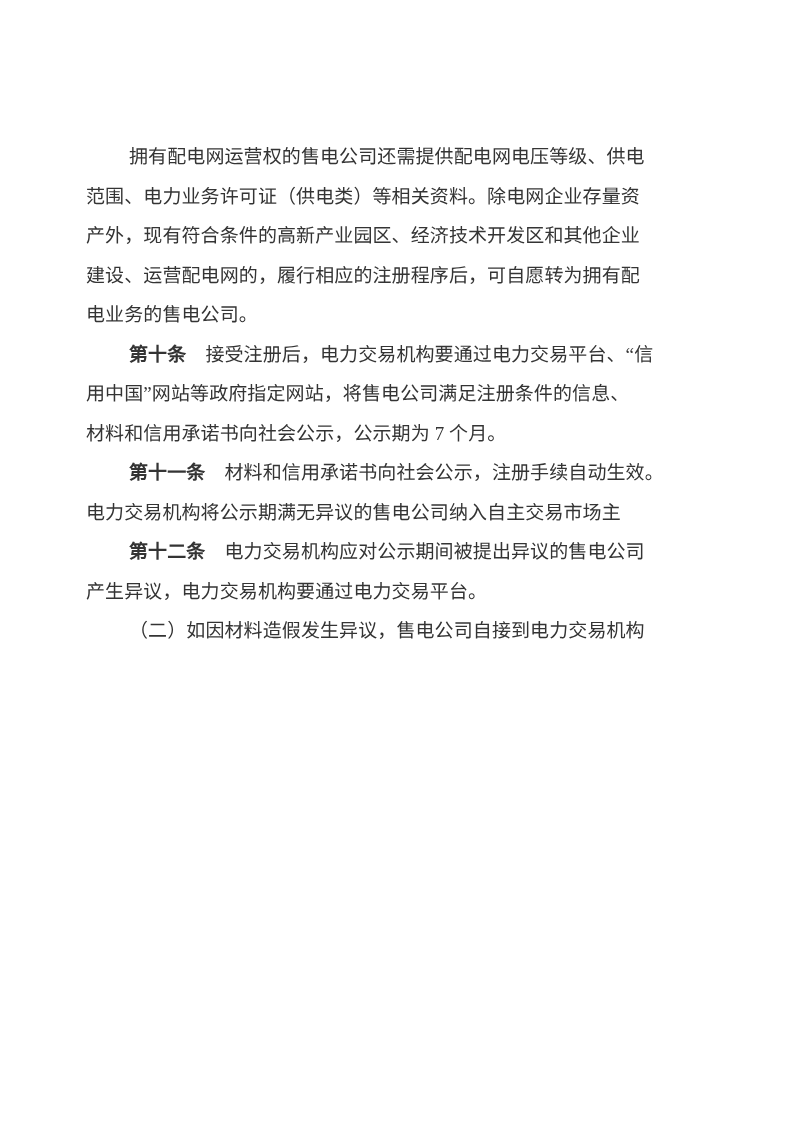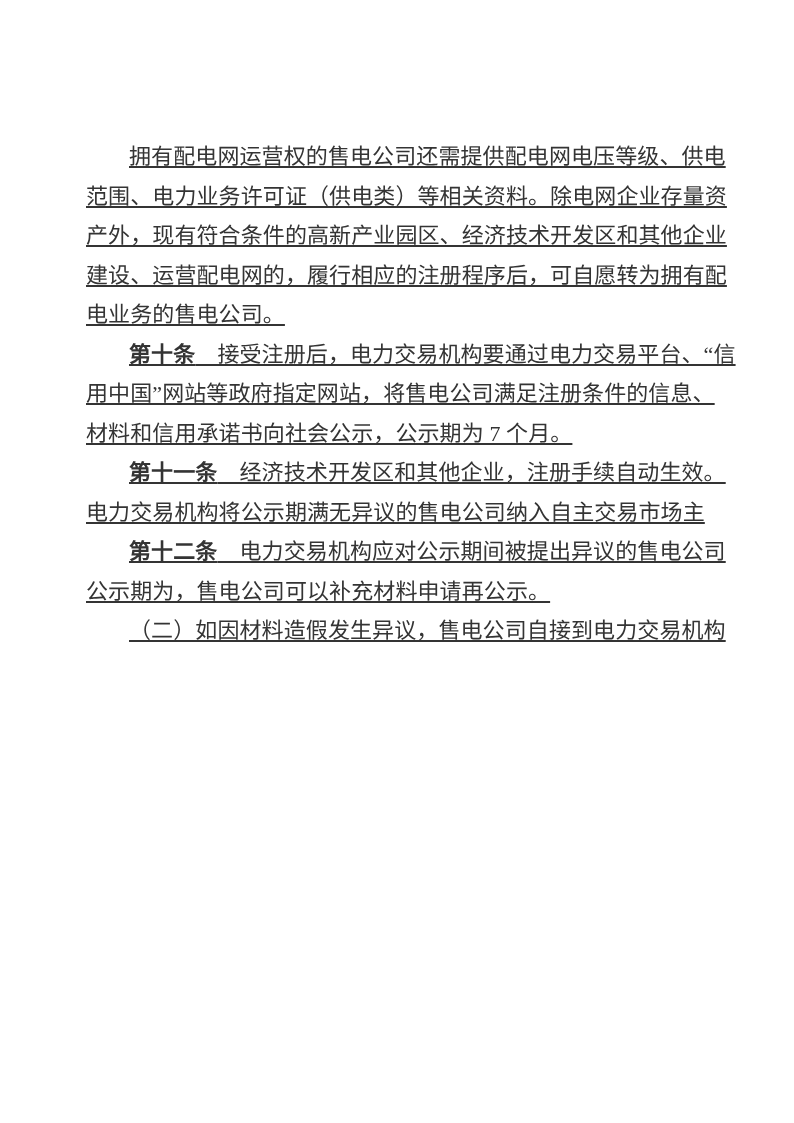--- a/index.html
+++ b/index.html
@@ -18,22 +18,21 @@
     height: 1123px;
     background: #ffffff;
     overflow: hidden;
   }
   .textblock {
     position: absolute;
     left: 86px;
     top: 137px;
     width: 632px;
     color: #343434;
-    font-size: 22px;
-    text-decoration: underline;
+    font-size: 19px;
   }
   .doc-line {
     height: 39.5px;
     line-height: 39.5px;
     white-space: nowrap;
     letter-spacing: 0.1px;
   }
   .doc-line.indent {
     padding-left: 43px;
   }
@@ -56,26 +55,26 @@
         <div class="doc-line"><span class="seg-normal">产外，现有符合条件的高新产业园区、经济技术开发区和其他企业</span></div>
         <div class="doc-line"><span class="seg-normal">建设、运营配电网的，履行相应的注册程序后，可自愿转为拥有配</span></div>
         <div class="doc-line"><span class="seg-normal">电业务的售电公司。</span></div>
       </div>
       <div class="paragraph">
         <div class="doc-line indent"><span class="seg-bold">第十条</span><span class="seg-normal">　接受注册后，电力交易机构要通过电力交易平台、“信</span></div>
         <div class="doc-line"><span class="seg-normal">用中国”网站等政府指定网站，将售电公司满足注册条件的信息、</span></div>
         <div class="doc-line"><span class="seg-normal">材料和信用承诺书向社会公示，公示期为 7 个月。</span></div>
       </div>
       <div class="paragraph">
-        <div class="doc-line indent"><span class="seg-bold">第十一条</span><span class="seg-normal">　经济技术开发区和其他企业，注册手续自动生效。</span></div>
+        <div class="doc-line indent"><span class="seg-bold">第十一条</span><span class="seg-normal">　材料和信用承诺书向社会公示，注册手续自动生效。</span></div>
         <div class="doc-line"><span class="seg-normal">电力交易机构将公示期满无异议的售电公司纳入自主交易市场主</span></div>
       </div>
       <div class="paragraph">
         <div class="doc-line indent"><span class="seg-bold">第十二条</span><span class="seg-normal">　电力交易机构应对公示期间被提出异议的售电公司</span></div>
       </div>
       <div class="paragraph">
-        <div class="doc-line"><span class="seg-normal">公示期为，售电公司可以补充材料申请再公示。</span></div>
+        <div class="doc-line"><span class="seg-normal">产生异议，电力交易机构要通过电力交易平台。</span></div>
       </div>
       <div class="paragraph">
         <div class="doc-line indent"><span class="seg-normal">（二）如因材料造假发生异议，售电公司自接到电力交易机构</span></div>
       </div>
     </div>
 </div>
 
 </body></html>

